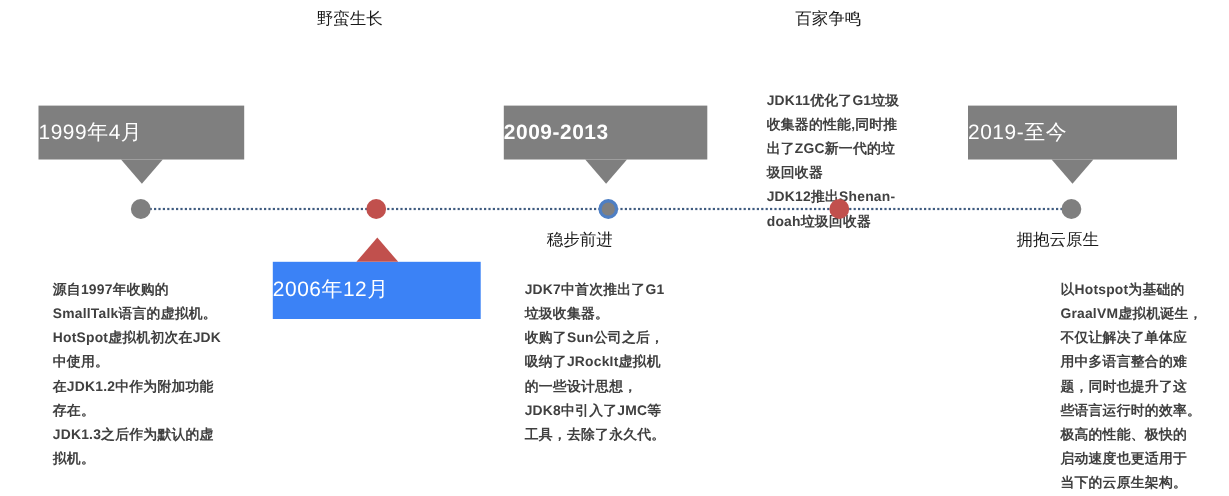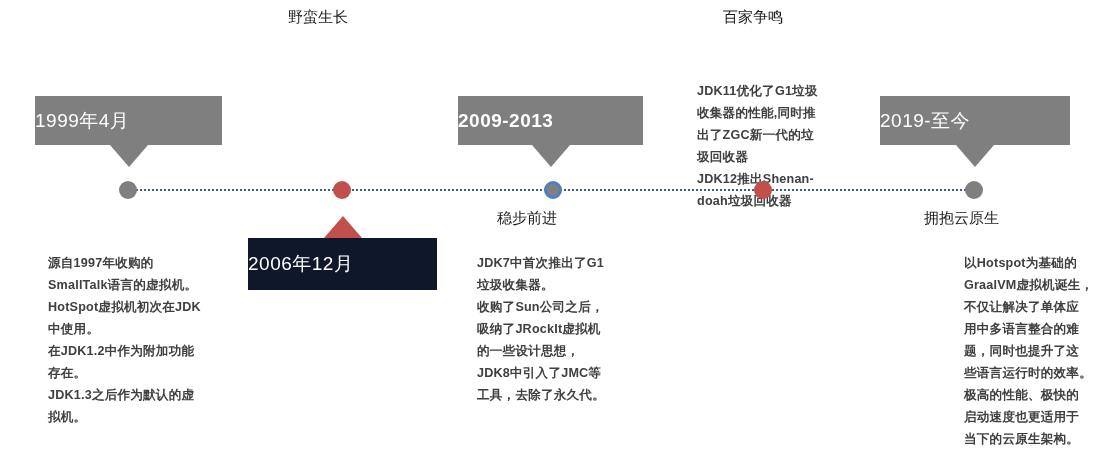--- a/index.html
+++ b/index.html
@@ -78,21 +78,21 @@
   }
   .pill.above .pointer {
     top: 100%;
     border-top: 22px solid #7f7f7f;
   }
   .pill.below .pointer {
     bottom: 100%;
     border-bottom: 22px solid #c1504d;
   }
   .pill.gray  { background: #7f7f7f; }
-  .pill.red   { background: #0f172a; }
+  .pill.red   { background: #3b82f6; }
 
   
   .sec-title {
     position: absolute;
     font-size: 15px;
     color: #1a1a1a;
     font-weight: 400;
     white-space: nowrap;
   }
   .sec-body {

